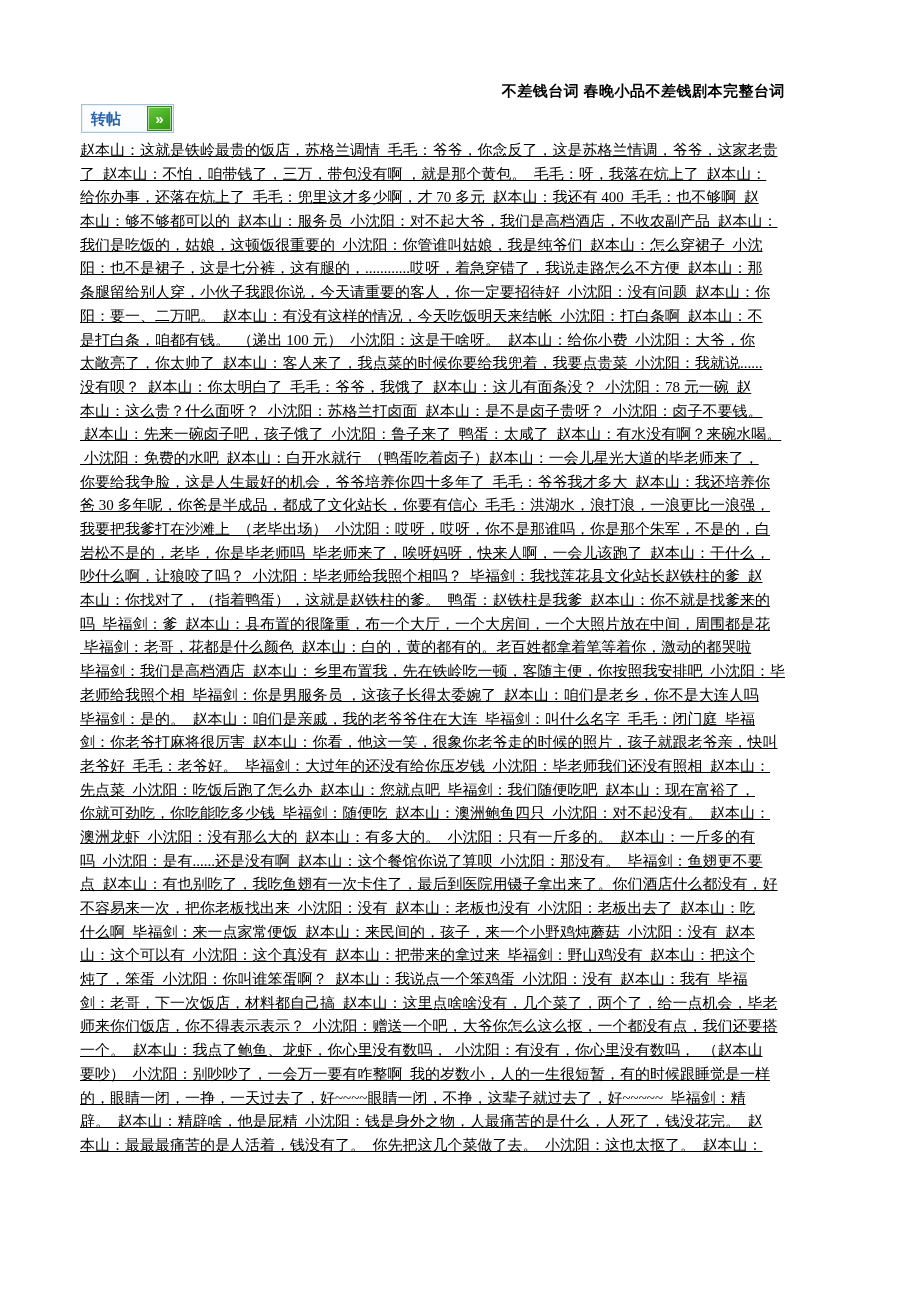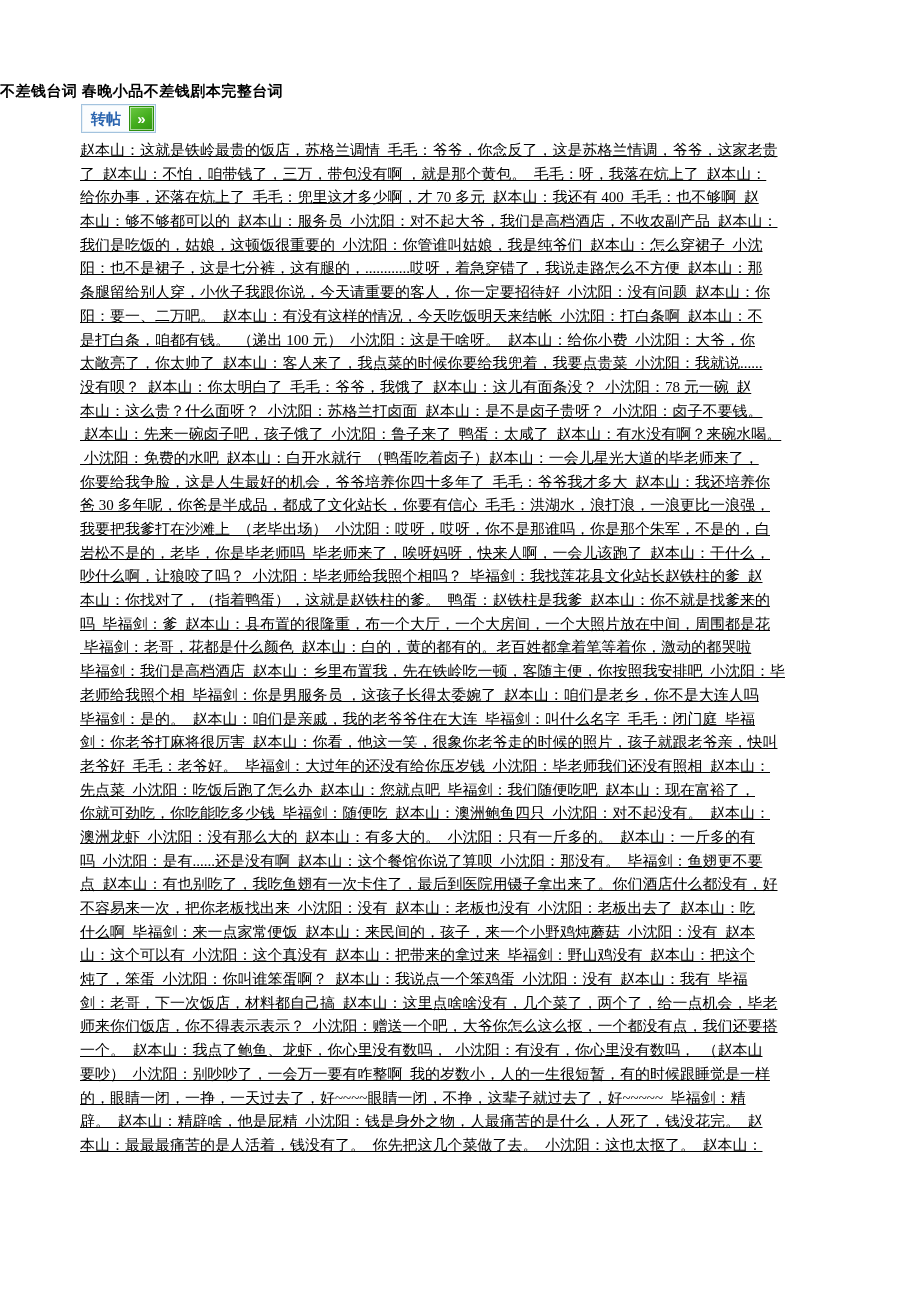--- a/index.html
+++ b/index.html
@@ -15,39 +15,40 @@
     overflow: hidden;
     font-family: "Liberation Serif", "DejaVu Serif", serif;
     color: #000000;
   }
   .doc-title {
     position: absolute;
     top: 82px;
     left: 0;
     width: 785px;
     margin: 0;
-    text-align: left;
+    text-align: right;
     font-size: 15px;
     font-weight: 700;
     color: #000000;
     font-family: "Liberation Serif", "DejaVu Serif", serif;
     letter-spacing: 0.5px;
   }
   .repost-btn {
     position: absolute;
     top: 104px;
     left: 81px;
     height: 27px;
     display: inline-flex;
     align-items: center;
     border: 1px solid #a3c3de;
     background: #fbfdfe;
     padding: 0 1px 0 0;
     cursor: pointer;
     box-shadow: inset 0 0 0 1px #e8f1f8;
+    gap: 18px;
   }
   .repost-label {
     display: inline-block;
     padding: 0 8px 0 9px;
     font-size: 15px;
     font-weight: 700;
     color: #2b65af;
     font-family: "Liberation Sans", "DejaVu Sans", sans-serif;
     line-height: 25px;
   }

